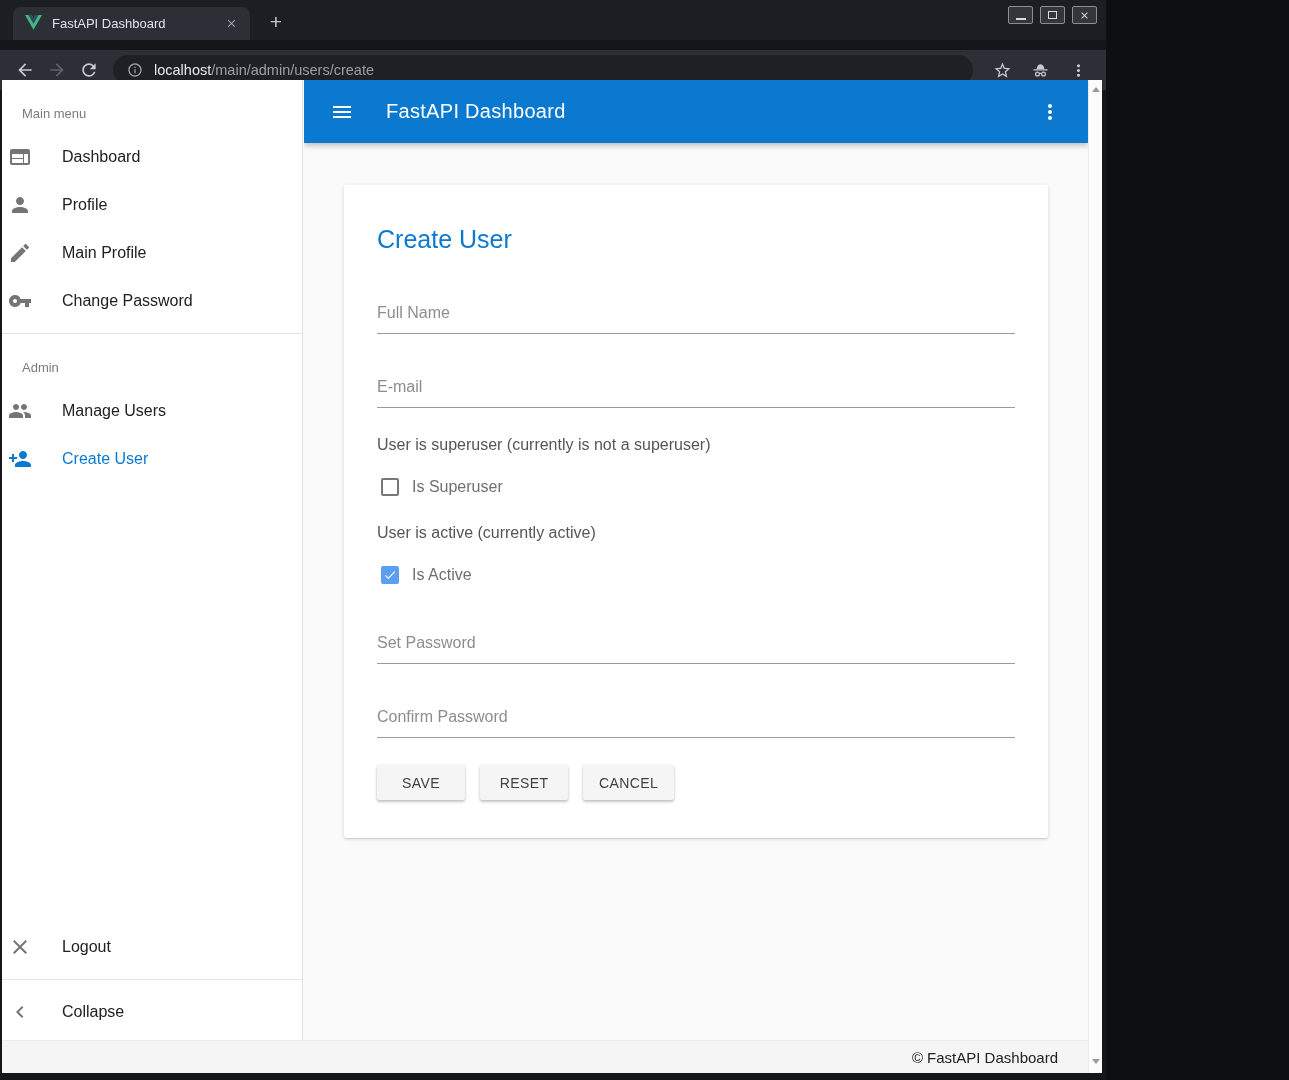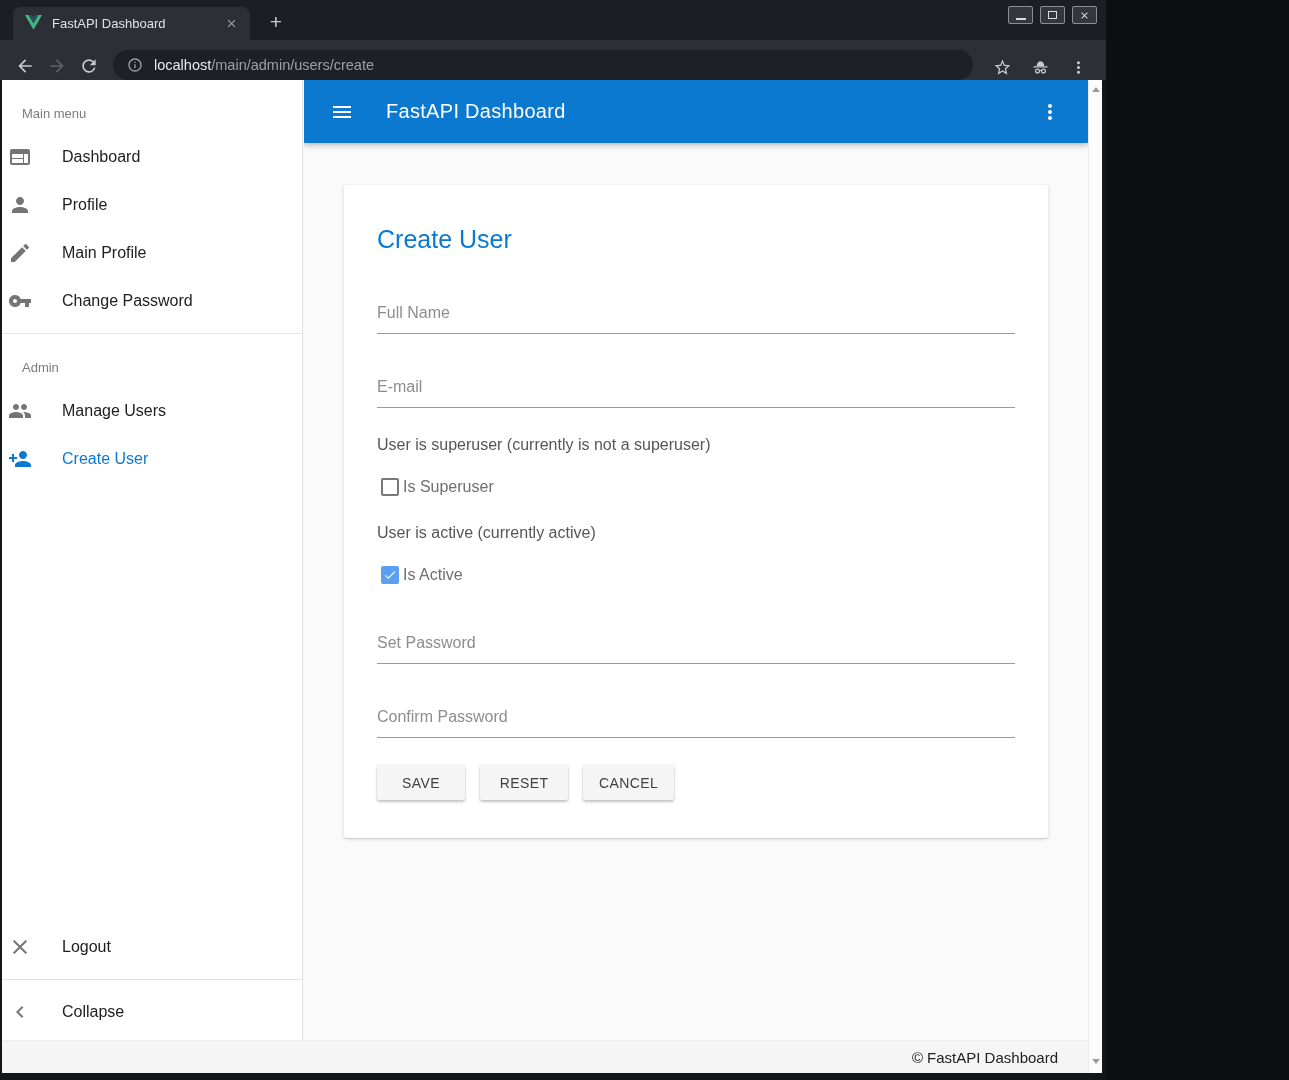--- a/index.html
+++ b/index.html
@@ -19,21 +19,21 @@
   .tab-title { flex:1; font-size:13px; color:#dfe1e5; white-space:nowrap; overflow:hidden; }
   .tab-close { width:18px; height:18px; display:flex; align-items:center; justify-content:center; color:#9da2a8; border-radius:50%; cursor:pointer; }
   .tab-close svg { width:13px; height:13px; }
   .newtab { width:28px; height:28px; margin:0 0 4px 12px; display:flex; align-items:center; justify-content:center; color:#c3c6ca; font-size:21px; font-weight:400; cursor:pointer; border-radius:50%; }
   .win-controls { position:absolute; right:9px; top:6px; display:flex; gap:7px; }
   .win-btn { width:25px; height:18px; border:1px solid #8b8e93; border-radius:2px; background:#33363b; color:#d9dbdd; display:flex; align-items:center; justify-content:center; cursor:pointer; }
   .win-btn .min-glyph { width:10px; border-top:2px solid #d9dbdd; margin-top:7px; }
   .win-btn .max-glyph { width:9px; height:8px; border:1.5px solid #d9dbdd; }
   .win-btn svg { width:11px; height:11px; }
 
-  .toolbar { height:40px; background:#2c3036; display:flex; align-items:flex-end; padding:0 9px; }
+  .toolbar { height:40px; background:#2c3036; display:flex; align-items:center; padding:0 9px;margin-top:10px; }
   .nav-btn { width:28px; height:28px; display:flex; align-items:center; justify-content:center; margin:0 2px; color:#c6c9cd; cursor:pointer; border-radius:50%; }
   .nav-btn.disabled { color:#5e6267; }
   .nav-btn svg { width:20px; height:20px; }
   .urlbar { flex:1; height:30px; min-width:0; border-radius:15px; background:#1d2024; display:flex; align-items:center; padding:0 14px; margin:0 10px 0 8px; gap:11px; cursor:text; }
   .urlbar svg { width:16px; height:16px; color:#9aa0a6; flex:0 0 auto; }
   .url-text { font-size:14.5px; white-space:nowrap; overflow:hidden; }
   .url-host { color:#e8eaed; }
   .url-path { color:#9aa0a6; }
   .tool-icon { width:26px; height:26px; display:flex; align-items:center; justify-content:center; margin:0 6px; color:#c6c9cd; cursor:pointer; }
   .tool-icon svg { width:19px; height:19px; }
@@ -59,21 +59,21 @@
   .appbar .kebab-right { margin-left:auto; }
 
   .content-area { position:absolute; top:63px; left:0; right:0; bottom:0; background:#fafafa; overflow:hidden; }
   .card { margin:42px 40px 0; background:#fff; border-radius:2px; box-shadow:0 1px 4px rgba(0,0,0,.14), 0 1px 1px rgba(0,0,0,.10); padding:40px 33px 38px; }
   .card-title { font-size:25px; font-weight:400; color:var(--primary); margin:0; }
   .field { margin-top:44px; }
   .field + .field { margin-top:38px; }
   .field input { width:100%; border:0; outline:0; background:transparent; border-bottom:1px solid #9b9b9b; padding:6px 0 11px; font-size:16px; color:#212121; font-family:inherit; }
   .field input::placeholder { color:#8d8d8d; opacity:1; }
   .note { margin-top:28px; font-size:16px; color:#565656; }
-  .checkrow { margin-top:24px; display:flex; align-items:center; gap:4px; padding-left:4px; cursor:pointer; width:max-content; }
+  .checkrow { margin-top:24px; display:flex; align-items:center; gap:13px; padding-left:4px; cursor:pointer; width:max-content; }
   .checkbox { width:18px; height:18px; border:2px solid #787878; border-radius:2px; background:#fff; display:flex; align-items:center; justify-content:center; }
   .checkbox svg { display:none; width:14px; height:14px; }
   .checkrow.checked .checkbox { background:var(--checkbox); border-color:var(--checkbox); }
   .checkrow.checked .checkbox svg { display:block; }
   .checklabel { font-size:16px; color:#6f6f6f; }
   .pw { margin-top:44px; }
   .pw2 { margin-top:38px; }
   .btn-row { margin-top:27px; display:flex; gap:15px; }
   .btn { min-width:88px; height:35px; padding:0 16px; background:#f5f5f5; border:0; border-radius:2px;
          box-shadow:0 2px 3px rgba(0,0,0,.22), 0 0 2px rgba(0,0,0,.12);

